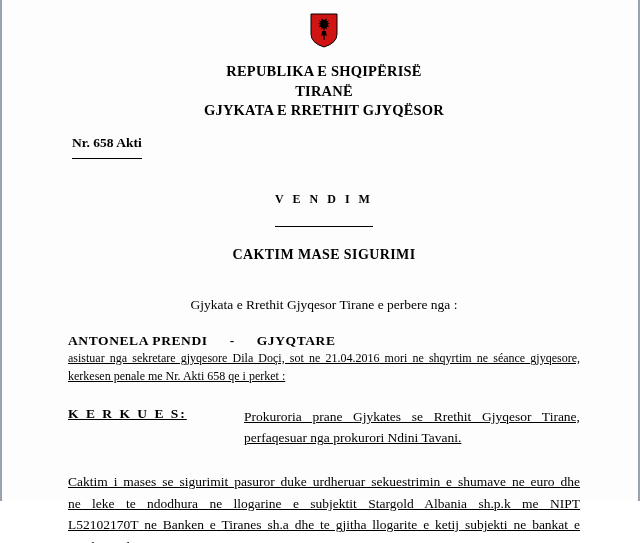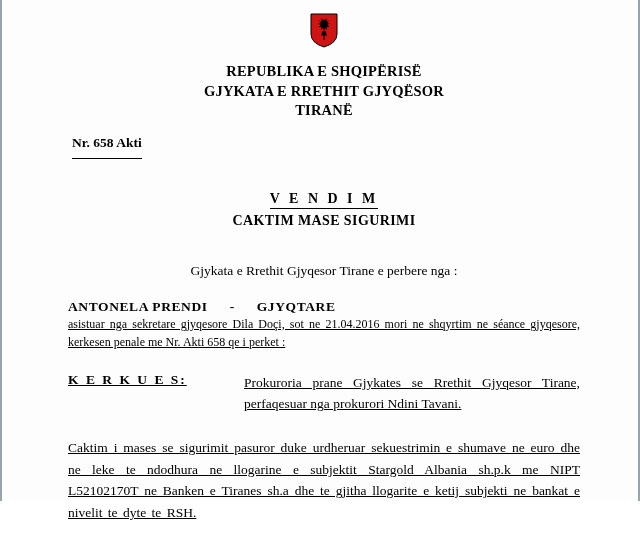--- a/index.html
+++ b/index.html
@@ -72,30 +72,30 @@
     border-bottom: 1.5px solid #000;
     padding-bottom: 7px;
   }
 
   .vendim-block {
     text-align: center;
     margin-top: 30px;
   }
   .vendim {
     font-weight: bold;
-    font-size: 14px;
+    font-size: 12px;
     letter-spacing: 3px;
     display: inline-block;
     border-bottom: 1.5px solid #000;
-    padding-bottom: 1px;
+    padding-bottom: 19px;
   }
   .caktim-title {
     font-weight: bold;
     font-size: 14px;
-    margin-top: 4px;
+    margin-top: 20px;
     letter-spacing: 0.4px;
   }
 
   .court-line {
     text-align: center;
     margin-top: 34px;
     font-size: 13.5px;
   }
   .court-line .u { }
 
@@ -157,22 +157,22 @@
           <g fill="#000000">
             <path d="M15 8 L12.2 6.4 L12.6 9.2 L10 8.6 L11.8 10.9 L9.2 11.6 L11.6 13.0 L9.6 15.1 L12.4 14.8 L12.0 17.8 L14.0 15.8 L14.6 18.6 L15.4 18.6 L16.0 15.8 L18.0 17.8 L17.6 14.8 L20.4 15.1 L18.4 13.0 L20.8 11.6 L18.2 10.9 L20.0 8.6 L17.4 9.2 L17.8 6.4 Z"></path>
             <path d="M13.2 19.0 L12.2 24.0 L14.4 23.0 L14.4 28.0 L15.6 28.0 L15.6 23.0 L17.8 24.0 L16.8 19.0 Z"></path>
           </g>
         </svg>
       </span>
     </div>
 
     <div class="org-title">
       <div>REPUBLIKA E SHQIPËRISË</div>
+      <div>TIRANË</div>
       <div>GJYKATA E RRETHIT GJYQËSOR</div>
-      <div>TIRANË</div>
     </div>
 
     <div>
       <span class="akti-line">Nr. 658 Akti</span>
     </div>
 
     <div class="vendim-block">
       <div><span class="vendim">V E N D I M</span></div>
       <div class="caktim-title">CAKTIM MASE SIGURIMI</div>
     </div>

